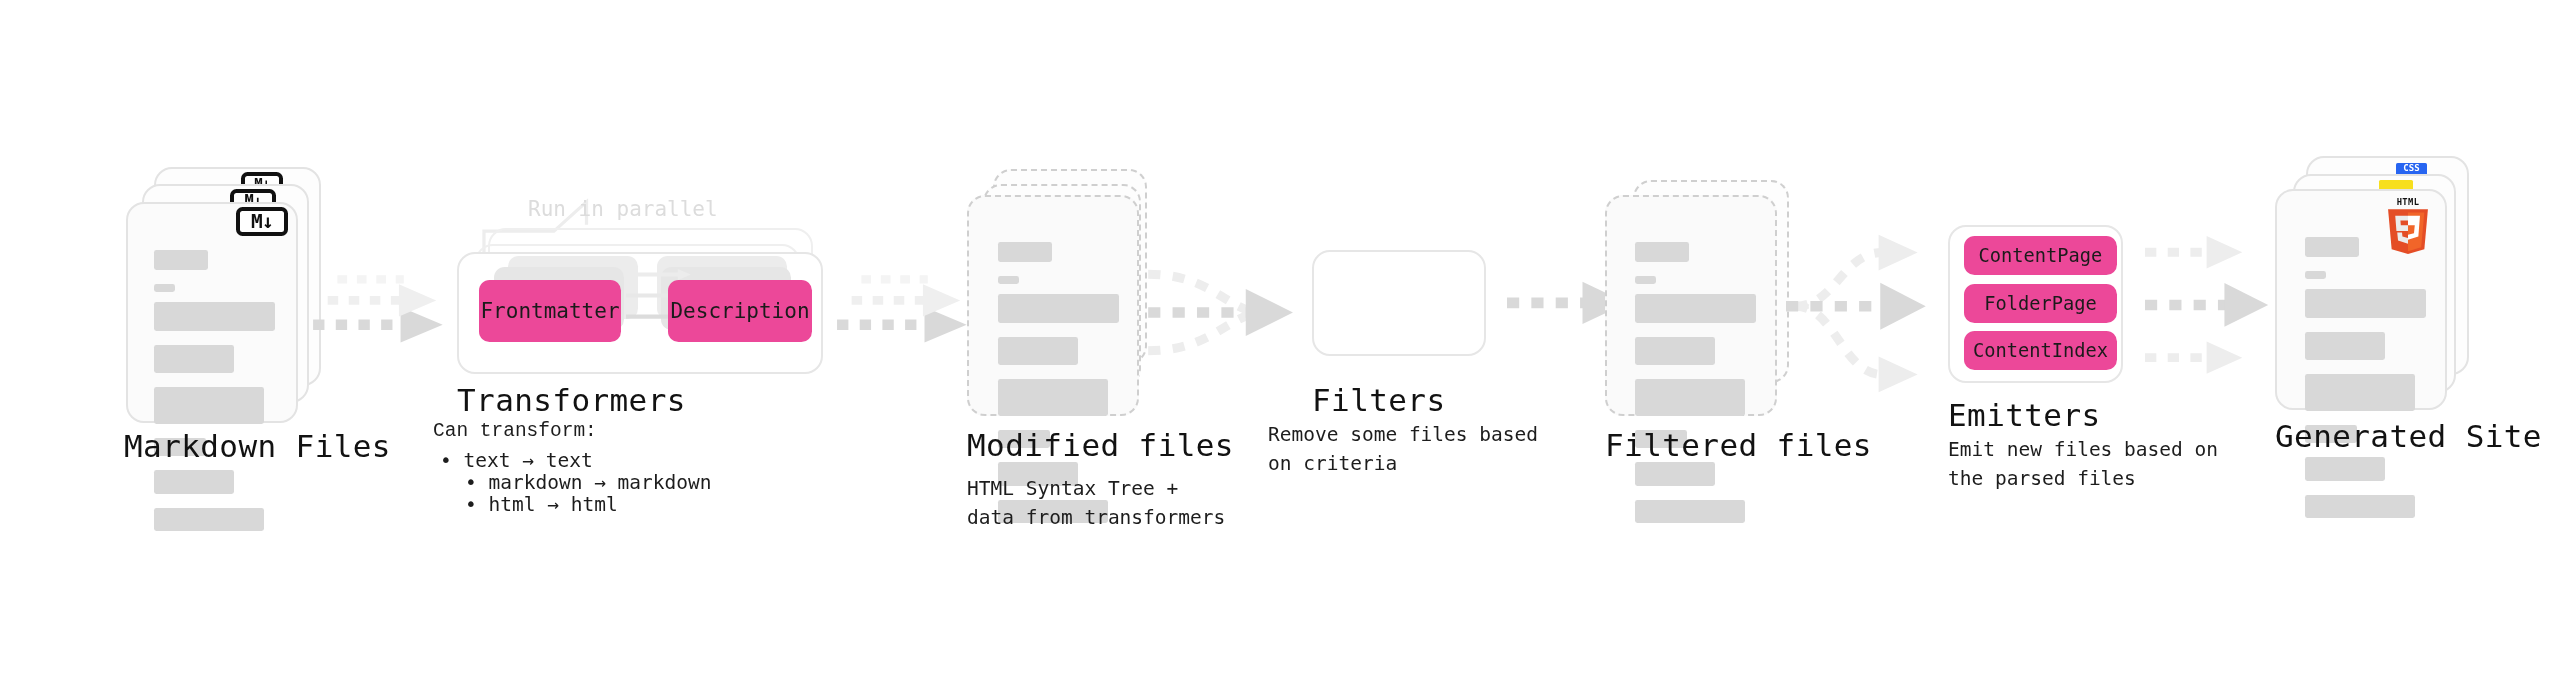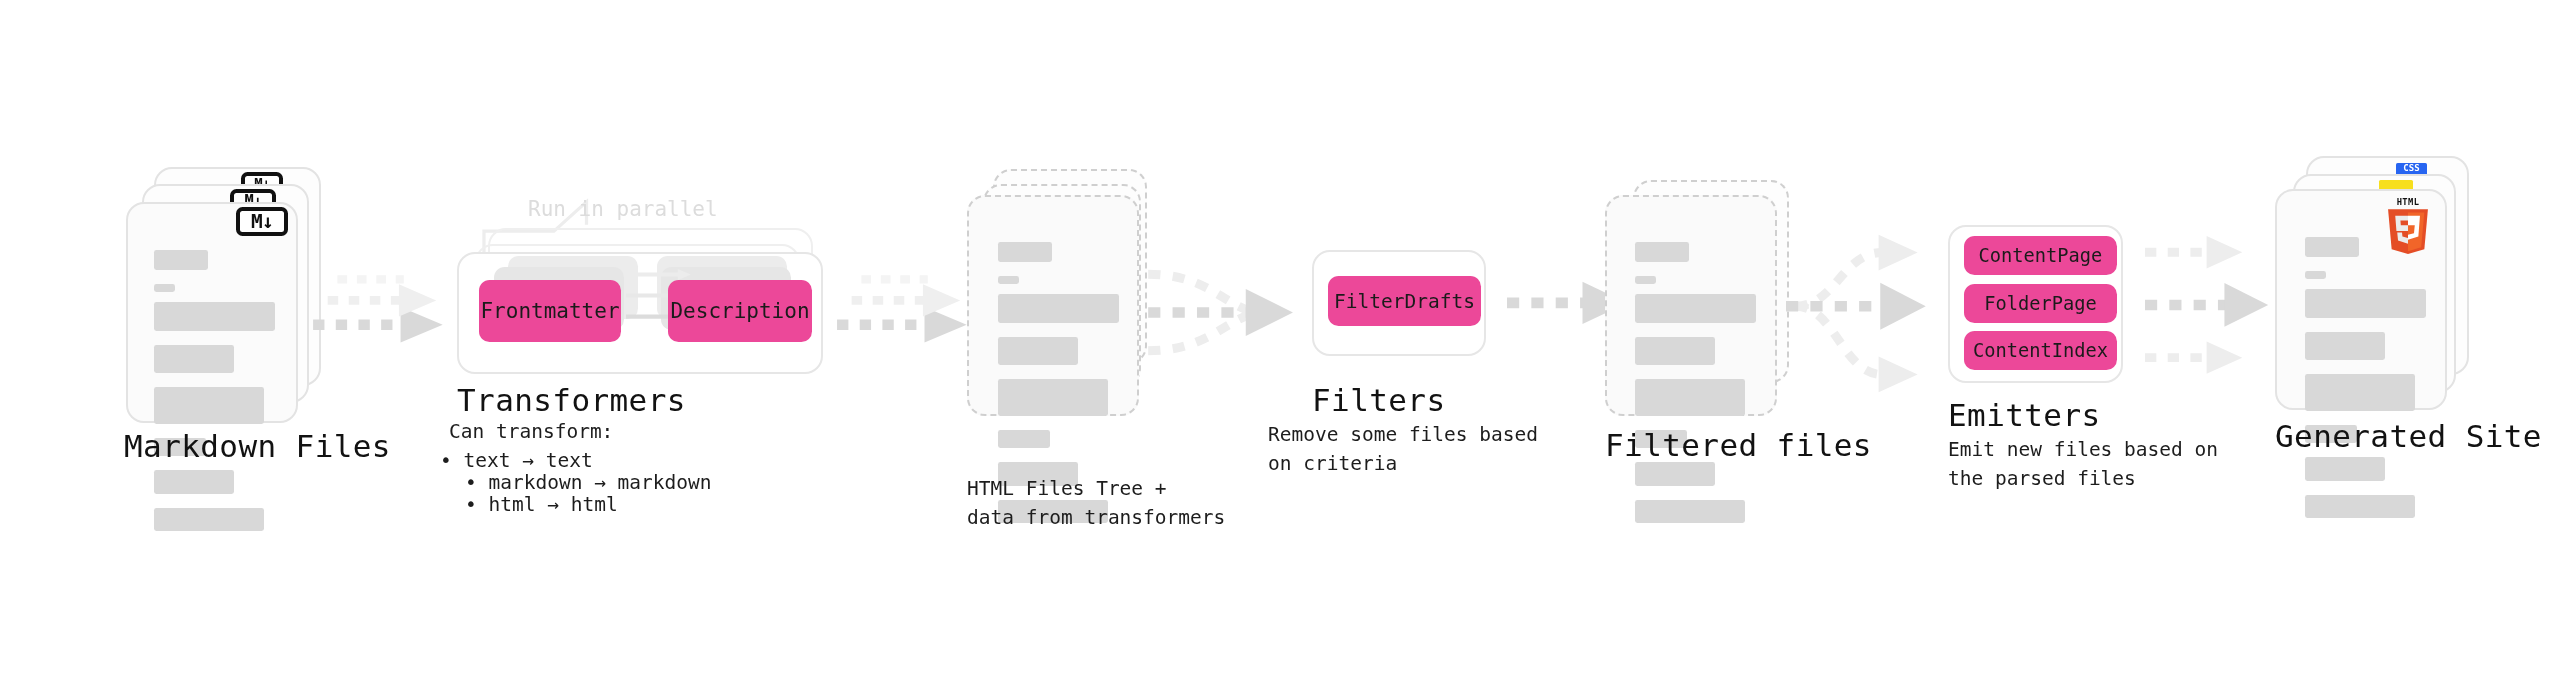--- a/index.html
+++ b/index.html
@@ -173,21 +173,21 @@
       <line x1="0" y1="34" x2="66" y2="34" stroke="#e8e8e8" stroke-width="5"></line>
       <polygon points="64,27 80,34 64,41" fill="#e8e8e8"></polygon>
       <line x1="0" y1="60" x2="66" y2="60" stroke="#dcdcdc" stroke-width="5"></line>
       <polygon points="64,52 82,60 64,68" fill="#dcdcdc"></polygon>
     </svg>
 
     <div class="pill" style="left:479px;top:280px;width:142px;height:62px;">Frontmatter</div>
     <div class="pill" style="left:668px;top:280px;width:144px;height:62px;">Description</div>
   </div>
   <div class="title" style="left:457px;top:382px;">Transformers</div>
-  <div class="sub" style="left:449px;top:417px;">Can transform:</div>
+  <div class="sub" style="left:433px;top:417px;font-family:Liberation Mono, monospace;">Can transform:</div>
   <div class="sub" style="left:440px;top:446px;">• text → text</div>
   <div class="sub" style="left:465px;top:468px;">• markdown → markdown</div>
   <div class="sub" style="left:465px;top:490px;">• html → html</div>
 
   <svg style="left:837px;top:268px;width:154px;height:81px;" viewBox="0 0 190 100" width="154" height="81">
     <line x1="0" y1="70" x2="110" y2="70" stroke="#d9d9d9" stroke-width="13" stroke-dasharray="14 14"></line>
     <polygon points="108,48 160,70 108,92" fill="#d9d9d9"></polygon>
     <line x1="18" y1="40" x2="110" y2="40" stroke="#efefef" stroke-width="11" stroke-dasharray="13 13"></line>
     <polygon points="106,20 152,40 106,60" fill="#efefef"></polygon>
     <line x1="30" y1="14" x2="112" y2="14" stroke="#f4f4f4" stroke-width="10" stroke-dasharray="12 12"></line>
@@ -202,32 +202,32 @@
       <div class="bar" style="width:54px;height:19.5px;"></div>
       <div class="bar" style="width:21px;height:8.1px;margin-bottom:10.6px;"></div>
       <div class="bar" style="width:121px;height:28.4px;"></div>
       <div class="bar" style="width:80px;height:28.4px;"></div>
       <div class="bar" style="width:110px;height:37px;"></div>
       <div class="bar" style="width:52px;height:18px;"></div>
       <div class="bar" style="width:80px;height:24.4px;"></div>
       <div class="bar" style="width:110px;height:23px;"></div>
     </div>
   </div>
-  <div class="sub" style="left:967px;top:474px;">HTML Files Tree +
+  <div class="title" style="left:967px;top:427px;">Modified files</div>
+  <div class="sub" style="left:967px;top:474px;">HTML Syntax Tree +
 data from transformers</div>
 
   <svg style="left:1148px;top:258px;width:163px;height:122px;" viewBox="0 0 200 150" width="163" height="122">
     <path d="M0,20 C70,20 90,55 130,67" fill="none" stroke="#ededed" stroke-width="11" stroke-dasharray="15 15"></path>
     <path d="M0,114 C70,114 90,80 130,68" fill="none" stroke="#ededed" stroke-width="11" stroke-dasharray="15 15"></path>
     <line x1="0" y1="67" x2="122" y2="67" stroke="#d9d9d9" stroke-width="13" stroke-dasharray="15 15"></line>
     <polygon points="120,38 178,67 120,96" fill="#d9d9d9"></polygon>
   </svg>
 
   <div class="panel" style="left:1312px;top:250px;width:174px;height:106px;"></div>
-  <div class="pill" style="left:1328px;top:276px;width:153px;height:50px;font-size:19.5px;">FilterDrafts</div>
   <div class="title" style="left:1312px;top:382px;">Filters</div>
   <div class="sub" style="left:1268px;top:420px;">Remove some files based
 on criteria</div>
 
   <svg style="left:1507px;top:280px;width:138px;height:49px;" viewBox="0 0 170 60" width="138" height="49">
     <line x1="0" y1="28" x2="95" y2="28" stroke="#d9d9d9" stroke-width="13" stroke-dasharray="15 15"></line>
     <polygon points="93,2 148,28 93,54" fill="#d9d9d9"></polygon>
   </svg>
 
   <div class="cardstack">

